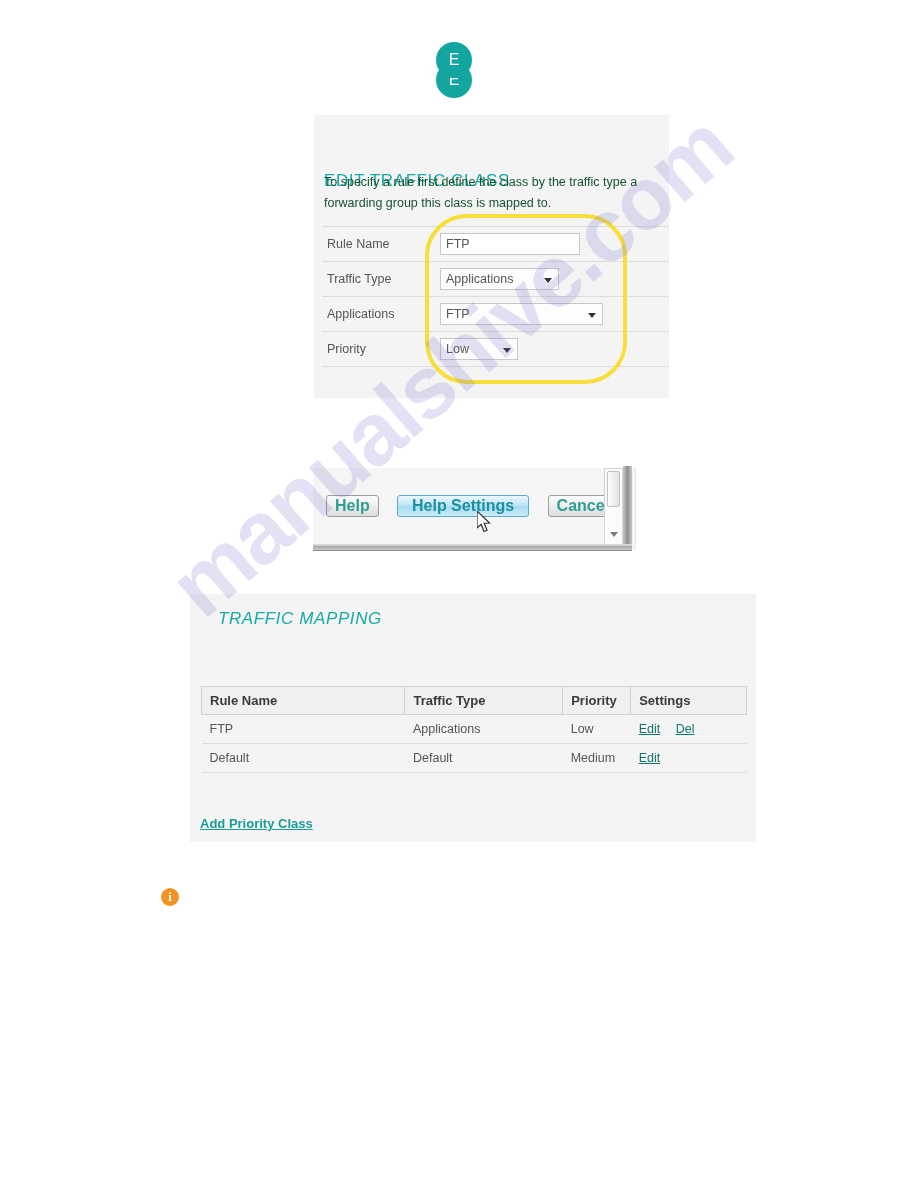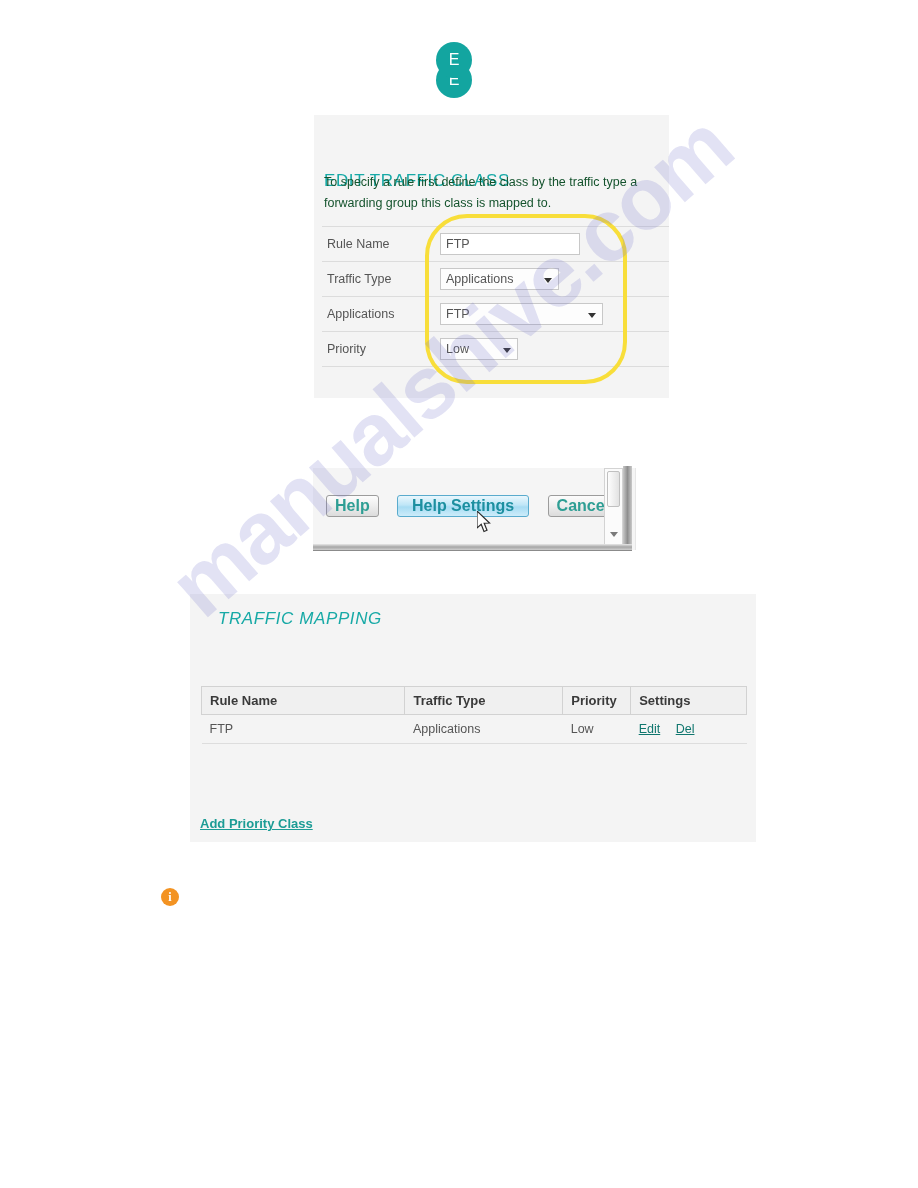--- a/index.html
+++ b/index.html
@@ -378,20 +378,28 @@
       <tbody>
         <tr>
           <td>FTP</td>
           <td>Applications</td>
           <td>Low</td>
           <td>
             <span class="tlink">Edit</span>
             <span class="tlink">Del</span>
           </td>
         </tr>
+        <tr>
+          <td>Default</td>
+          <td>Default</td>
+          <td>Medium</td>
+          <td>
+            <span class="tlink">Edit</span>
+          </td>
+        </tr>
       </tbody>
     </table>
   </div>
 
   <div id="add-traffic-class">Add Priority Class</div>
 
   <div id="info-icon">i</div>
 
   <div id="watermark">manualshive.com</div>
 

